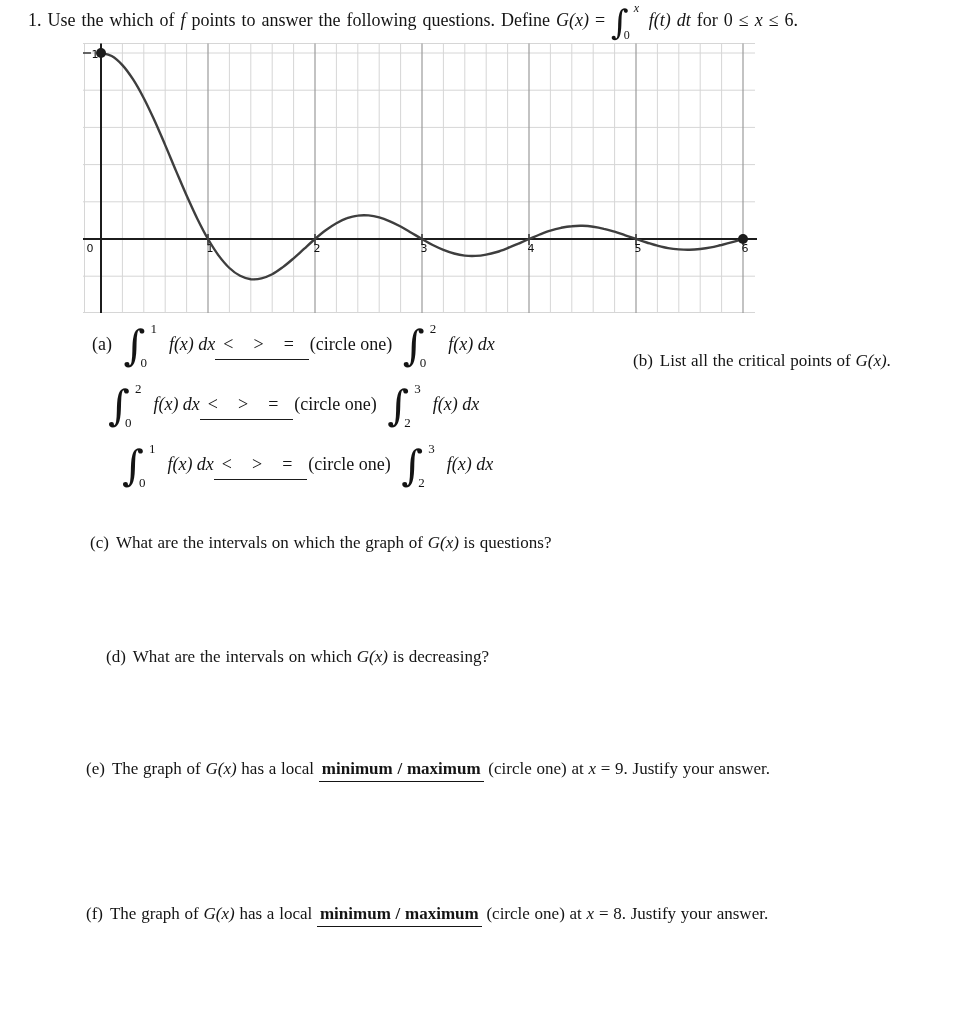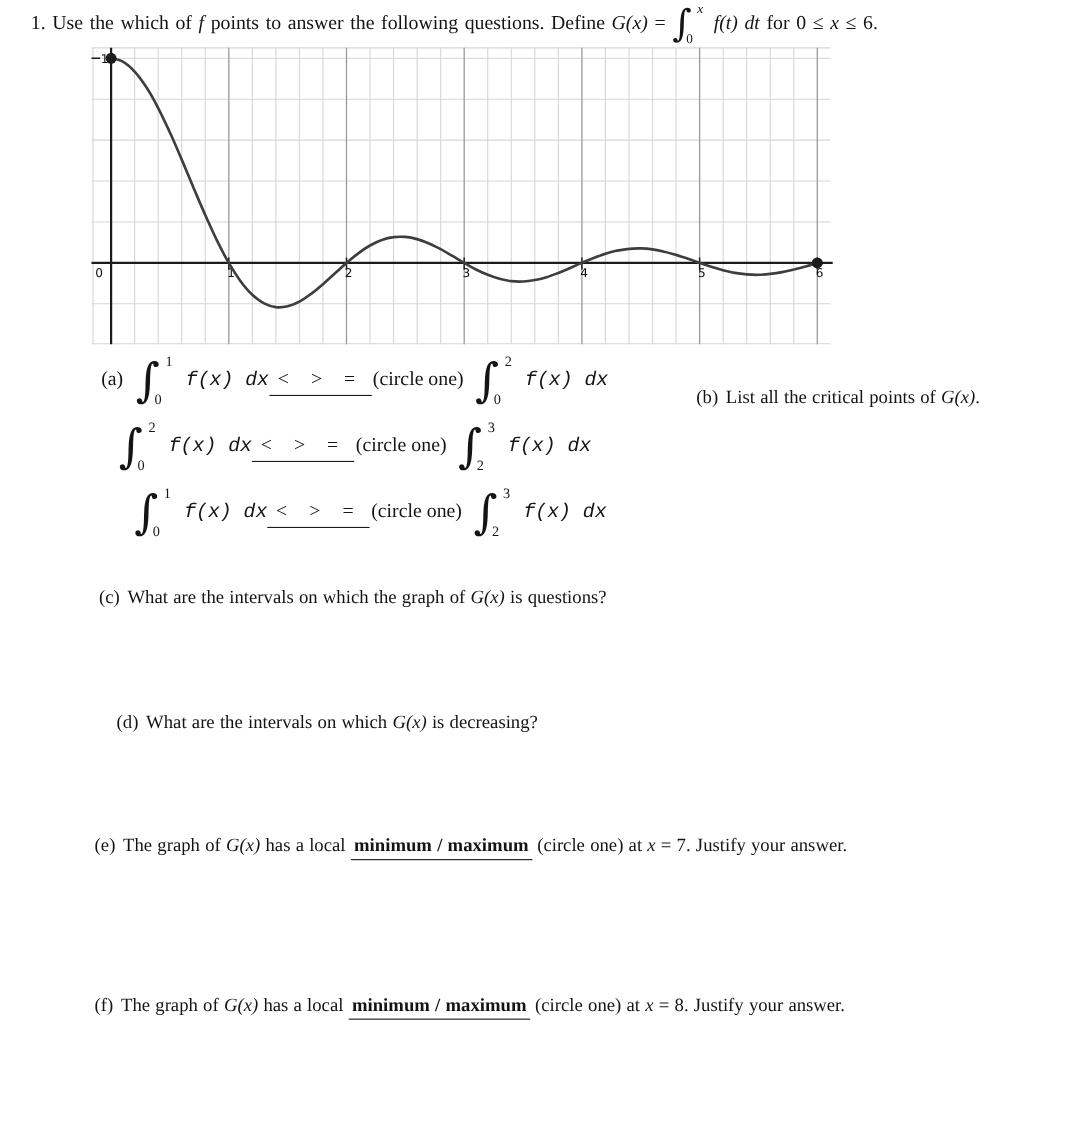--- a/index.html
+++ b/index.html
@@ -25,21 +25,21 @@
     padding:1px 0 2px;font-size:13px;line-height:13px;width:14px;
   }
   .int-sup{margin-left:5px;font-style:normal;}
   .int-sub{margin-left:-5px;font-style:normal;}
   .t-int{height:42px;}
   .t-int .int-sign{font-size:34px;line-height:42px;}
   .t-int .int-lims{font-size:12px;line-height:12px;}
   .t-int .int-sup{font-style:italic;}
   
   .qa-row{white-space:nowrap;line-height:56px;font-size:18px;}
-  .qa-row .intd{margin-left:5px;font-family:Liberation Mono, monospace;}
+  .qa-row .intd{margin-left:5px;}
   .cmp{
     border-bottom:1.4px solid #1b1b1b;padding:0 14px 5px 8px;letter-spacing:1px;
   }
   .circle-one{margin-left:1px;margin-right:6px;font-family:Liberation Serif, serif;}
   .qtext{font-size:17px;line-height:24px;white-space:nowrap;word-spacing:0.5px;}
   .qlabel{margin-right:7px;}
   .choice{border-bottom:1.5px solid #151515;padding:0 3px 3px 3px;font-weight:bold;}
   i{font-family:"Liberation Serif","DejaVu Serif",serif;}
   
   .graph{left:83px;top:42px;width:676px;height:272px;}
@@ -194,18 +194,18 @@
 
 <div class="abs qtext" style="left:90px;top:531px;">
   <span class="qlabel">(c)</span><span>What are the intervals on which the graph of</span> <i>G(x)</i> <span>is questions?</span>
 </div>
 
 <div class="abs qtext" style="left:106px;top:645px;">
   <span class="qlabel">(d)</span><span>What are the intervals on which</span> <i>G(x)</i> <span>is decreasing?</span>
 </div>
 
 <div class="abs qtext" style="left:86px;top:757px;">
-  <span class="qlabel">(e)</span><span>The graph of</span> <i>G(x)</i> <span>has a local</span> <span class="choice">minimum / maximum</span> <span>(circle one) at</span> <i>x</i> <span>= 7. Justify your answer.</span>
+  <span class="qlabel">(e)</span><span>The graph of</span> <i>G(x)</i> <span>has a local</span> <span class="choice">minimum / maximum</span> <span>(circle one) at</span> <i>x</i> <span>= 9. Justify your answer.</span>
 </div>
 
 <div class="abs qtext" style="left:86px;top:902px;">
   <span class="qlabel">(f)</span><span>The graph of</span> <i>G(x)</i> <span>has a local</span> <span class="choice">minimum / maximum</span> <span>(circle one) at</span> <i>x</i> <span>= 8. Justify your answer.</span>
 </div>
 
 </body></html>

